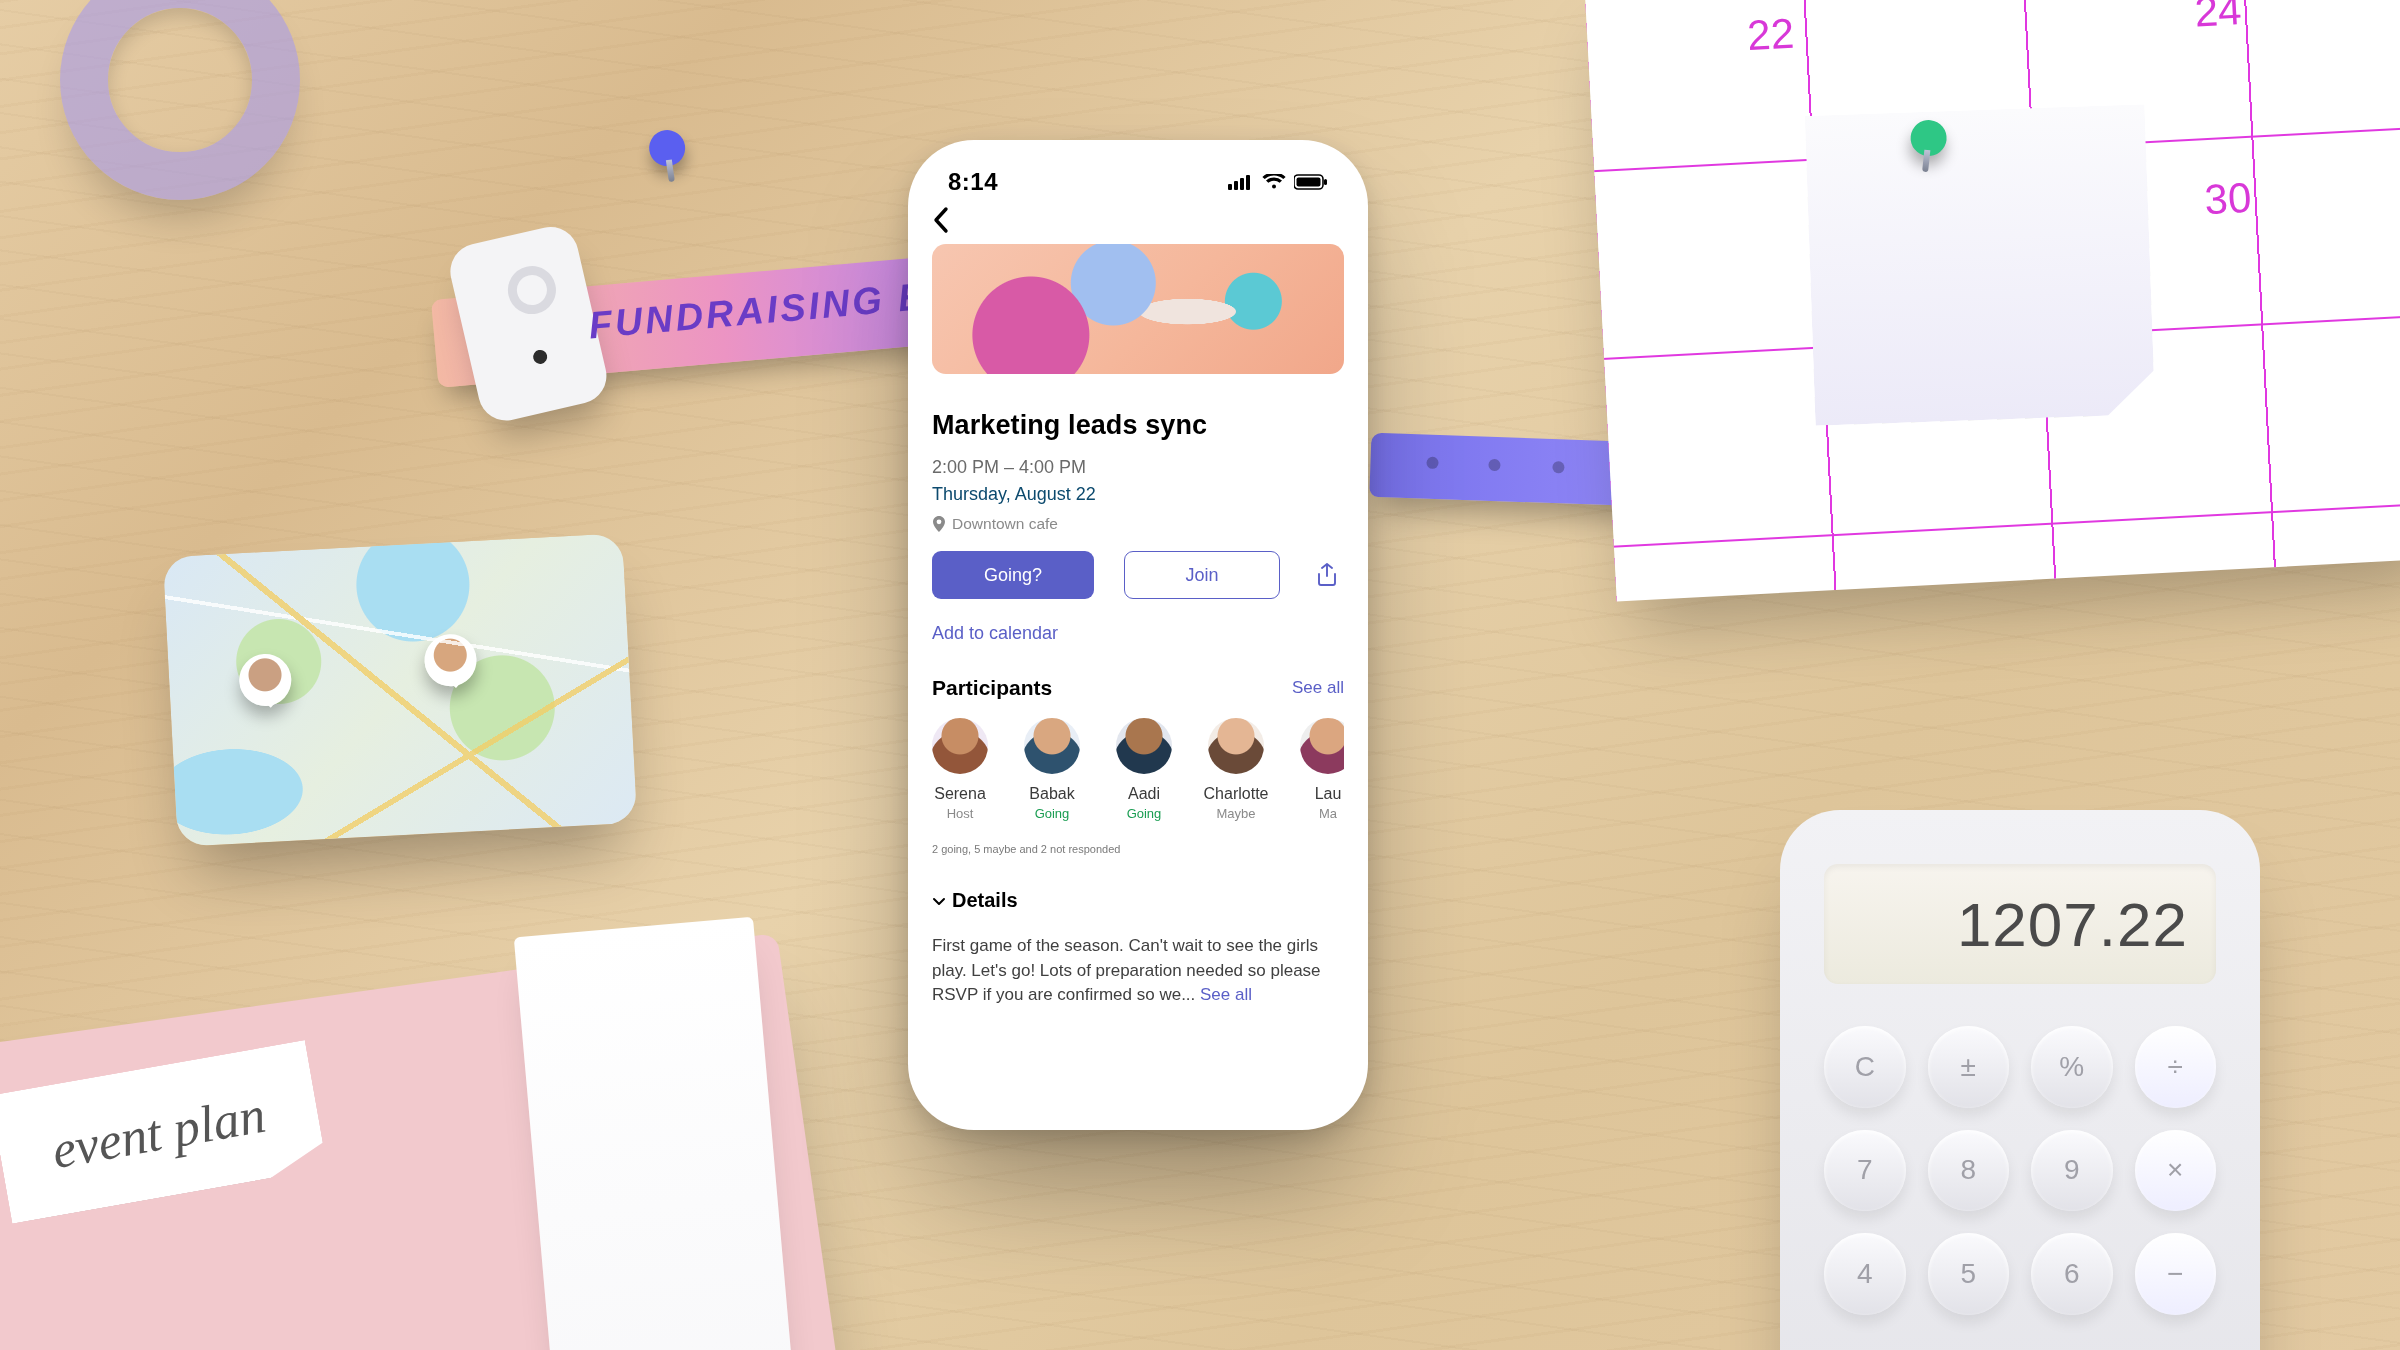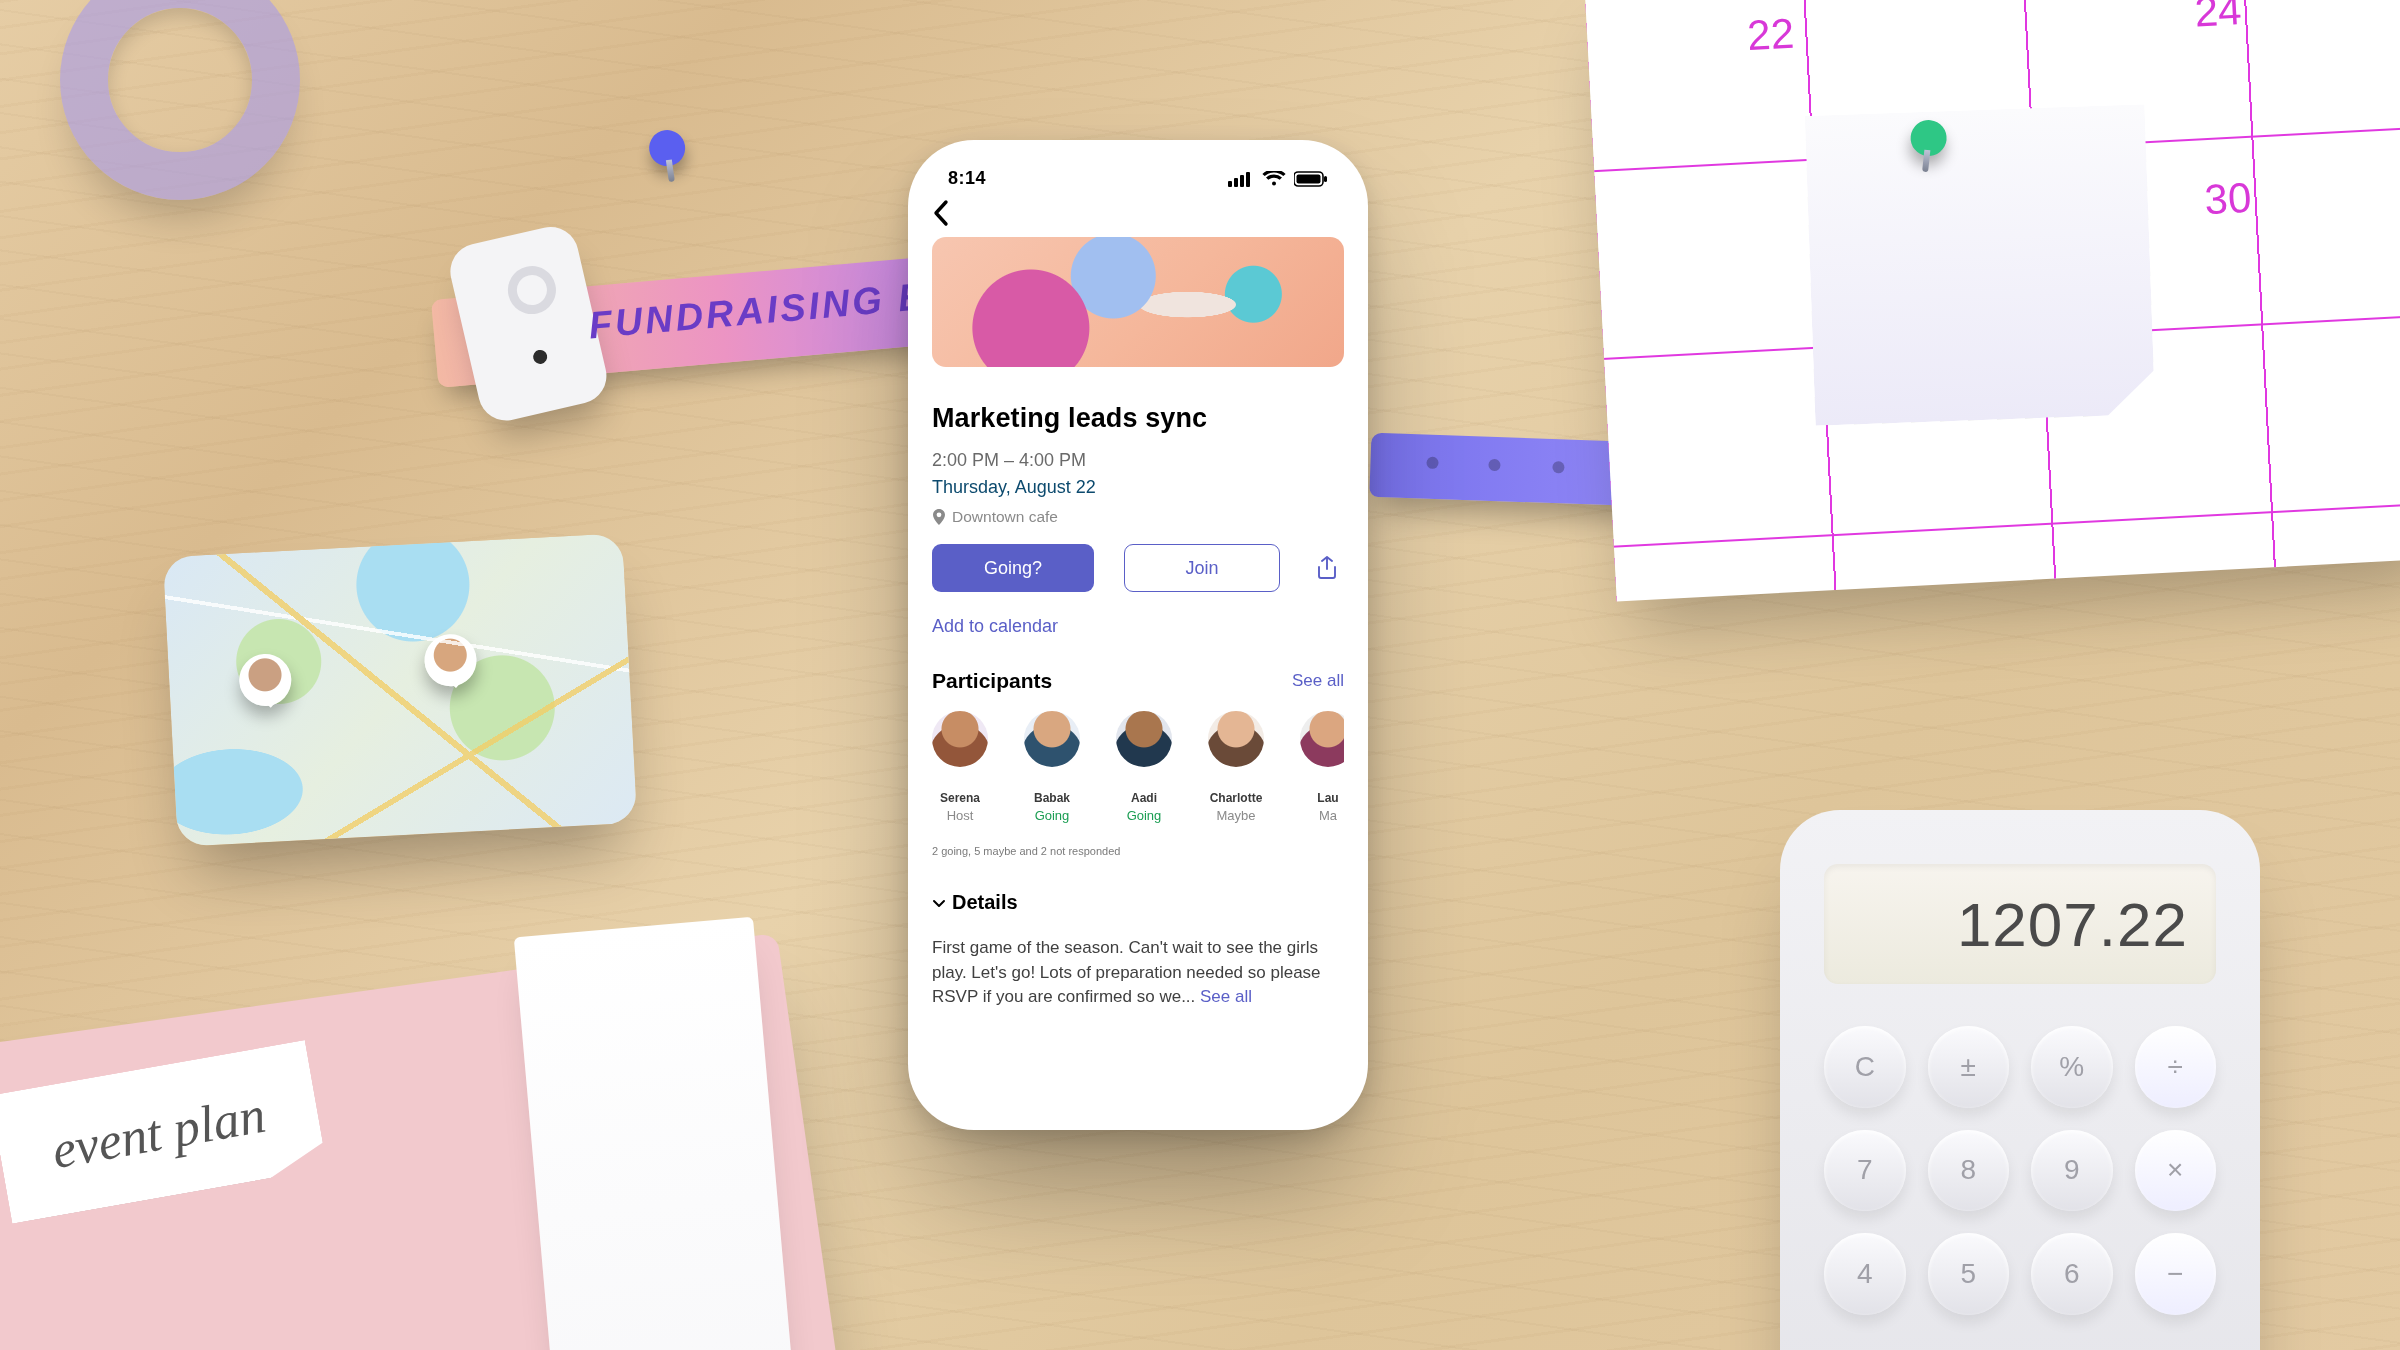--- a/index.html
+++ b/index.html
@@ -20,21 +20,21 @@
 
   
   .phone {
     position:absolute; left:908px; top:140px; width:460px; height:990px;
     background:#fff; border-radius:66px;
     box-shadow: 0 70px 120px -20px rgba(0,0,0,.35), 0 8px 24px rgba(0,0,0,.15);
     overflow:hidden;
   }
   .status-bar {
     display:flex; justify-content:space-between; align-items:center;
-    padding:28px 40px 4px; font-size:18px; font-weight:600; letter-spacing:.5px;
+    padding:28px 40px 4px; font-size:24px; font-weight:600; letter-spacing:.5px;
   }
   .status-icons { display:flex; gap:8px; align-items:center; }
   .status-icons svg { display:block; }
   .back-row { padding:6px 24px 10px; }
   .back-row svg { display:block; }
 
   .hero {
     margin:0 24px; height:130px; border-radius:14px; overflow:hidden;
     background:
       radial-gradient(circle at 24% 70%, #d85aa6 0 58px, transparent 59px),
@@ -62,21 +62,21 @@
 
   .addcal { margin-top:24px; font-size:18px; color:#5a5fc7; font-weight:500; cursor:pointer; }
 
   .sect-row { margin-top:32px; display:flex; justify-content:space-between; align-items:center; }
   .sect-title { font-size:21px; font-weight:600; }
   .seeall { font-size:17px; color:#5a5fc7; cursor:pointer; }
 
   .participants { margin-top:18px; display:flex; gap:36px; overflow:hidden;}
   .participant { width:56px; display:flex; flex-direction:column; align-items:center; flex:none; }
   .avatar { width:56px; height:56px; border-radius:50%; }
-  .pname { margin-top:24px; font-size:12px; color:#3a3a3a; white-space:nowrap;font-weight:bold; }
+  .pname { margin-top:11px; font-size:16px; color:#3a3a3a; white-space:nowrap; }
   .pstat { margin-top:3px; font-size:13px; color:#8a8a8a; white-space:nowrap; }
   .pstat.going { color:#1a9d52; }
 
   .summary { margin-top:22px; font-size:11px; color:#7a7a7a; }
 
   .details-row { margin-top:34px; display:flex; align-items:center; gap:6px; font-size:20px; font-weight:600; cursor:pointer;}
   .hostbox { margin-top:18px; display:flex; gap:18px; align-items:center; }
   .hosticon { width:50px; height:50px; background:#cfe1ff; border-radius:8px; display:flex; align-items:center; justify-content:center; }
   .hostmeta { display:flex; flex-direction:column; gap:4px; }
   .hostname { font-size:19px; }

